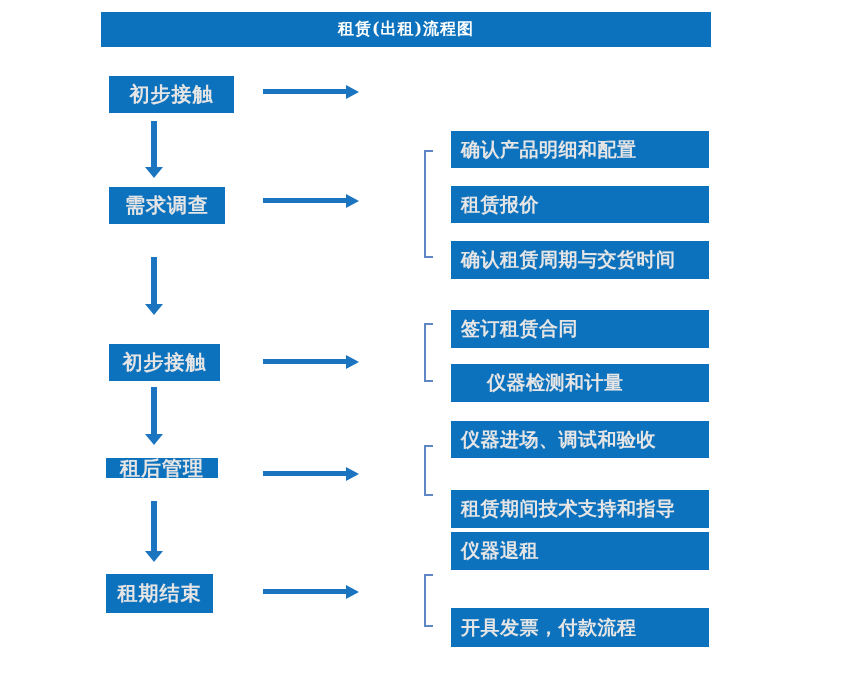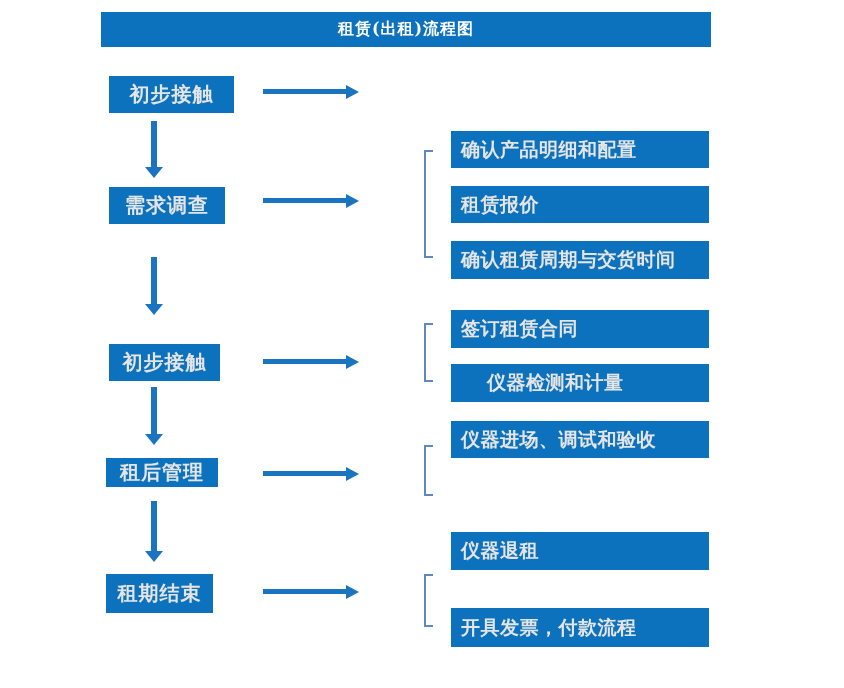--- a/index.html
+++ b/index.html
@@ -29,21 +29,21 @@
 </head>
 <body>
 
 <div class="canvas">
 
   <div class="title-bar">租赁(出租)流程图</div>
 
   <div class="box left-box" style="left:102px;top:76px;width:125px;height:37px;">初步接触</div>
   <div class="box left-box" style="left:102px;top:187px;width:116px;height:37px;">需求调查</div>
   <div class="box left-box" style="left:102px;top:344px;width:111px;height:37px;">初步接触</div>
-  <div class="box left-box" style="left:99px;top:458px;width:112px;height:29px;">租后管理</div>
+  <div class="box left-box" style="left:99px;top:458px;width:112px;height:20px;">租后管理</div>
   <div class="box left-box" style="left:99px;top:574px;width:107px;height:39px;">租期结束</div>
 
   <div class="v-arrow" style="top:121px;height:57px;">
     <div class="shaft"></div>
     <div class="head"></div>
   </div>
   <div class="v-arrow" style="top:257px;height:58px;">
     <div class="shaft"></div>
     <div class="head"></div>
   </div>
@@ -84,17 +84,18 @@
 
 
   <div class="box right-box" style="top:131px;height:37px;">确认产品明细和配置</div>
   <div class="box right-box" style="top:186px;height:37px;">租赁报价</div>
   <div class="box right-box" style="top:241px;height:38px;">确认租赁周期与交货时间</div>
 
   <div class="box right-box" style="top:310px;height:38px;">签订租赁合同</div>
   <div class="box right-box" style="top:364px;height:38px;padding-left:36px;">仪器检测和计量</div>
 
   <div class="box right-box" style="top:421px;height:37px;">仪器进场、调试和验收</div>
+  <div class="box right-box" style="top:490px;height:38px;">租赁期间技术支持和指导</div>
 
   <div class="box right-box" style="top:532px;height:38px;">仪器退租</div>
   <div class="box right-box" style="top:608px;height:39px;">开具发票，付款流程</div>
 
 </div>
 
 </body></html>

